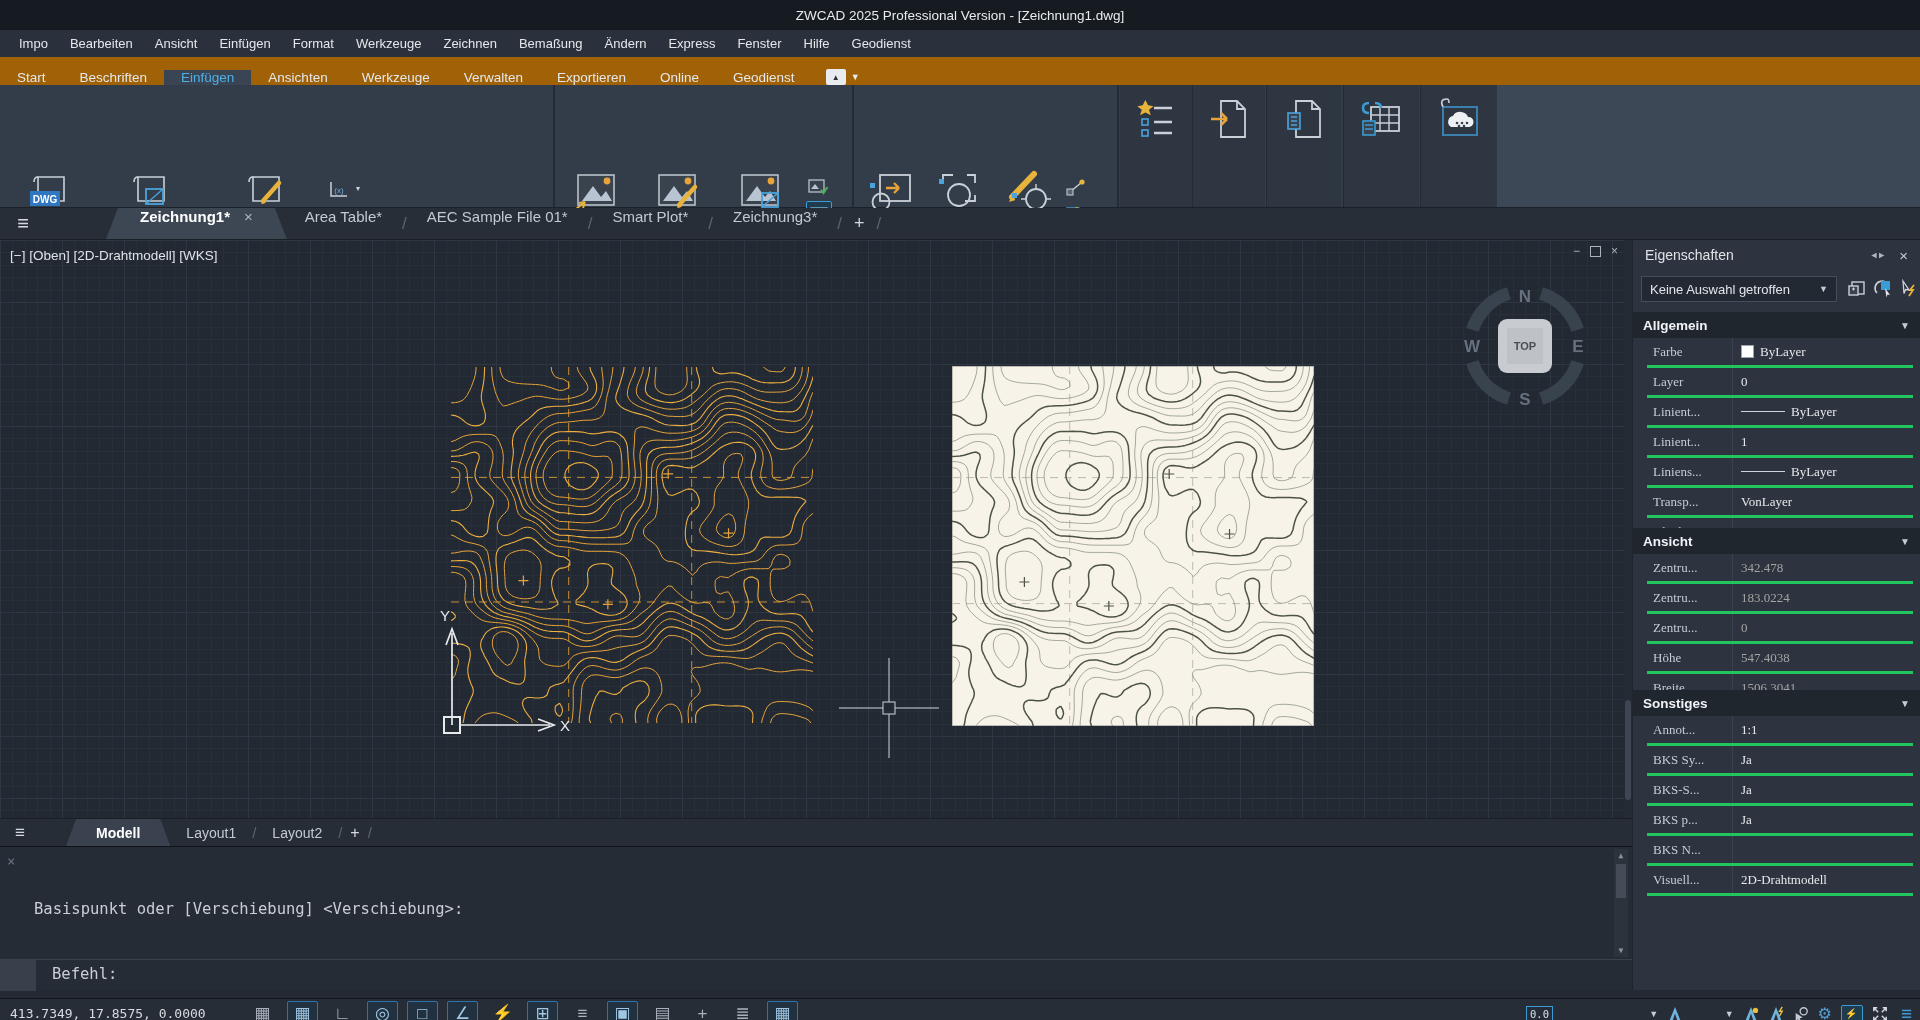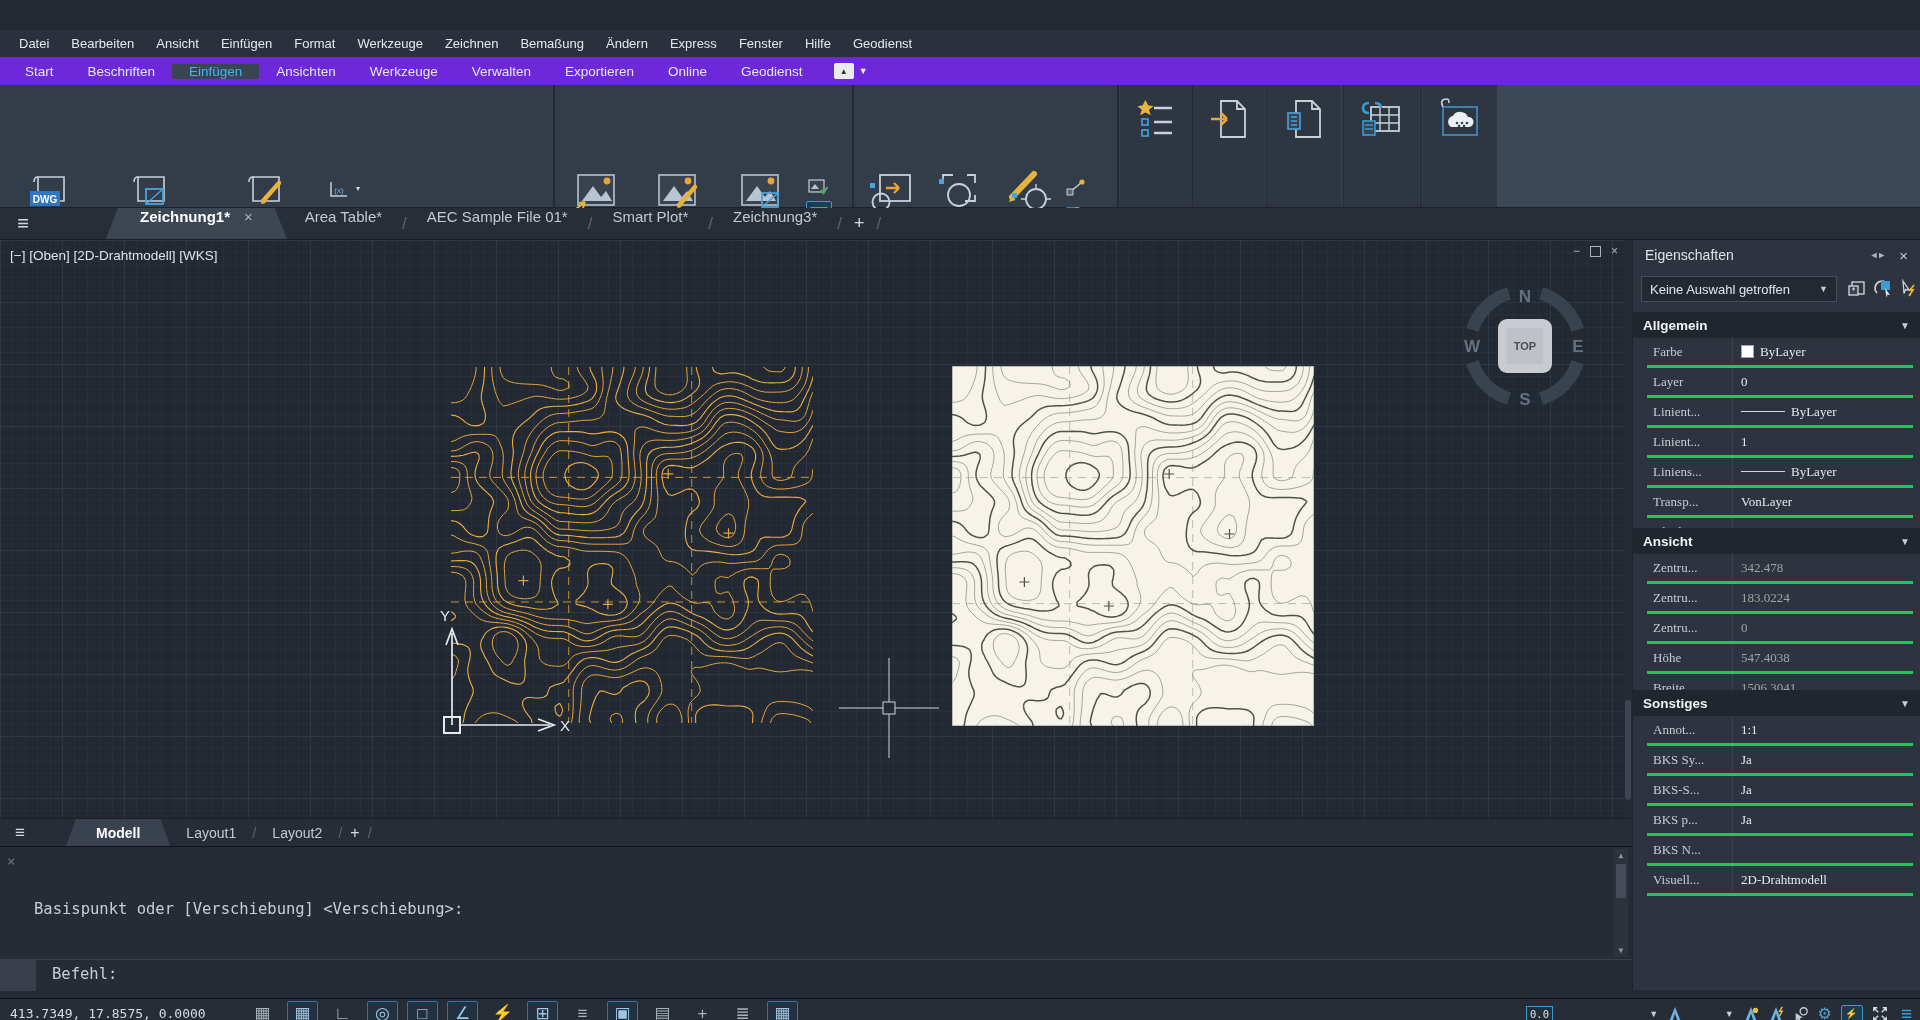--- a/index.html
+++ b/index.html
@@ -10,22 +10,22 @@
   
   .titlebar{position:absolute;left:0;top:0;width:1920px;height:30px;background:#161b22;color:#e8ebee;
     display:flex;align-items:center;justify-content:center;font-size:13.5px;}
 
   
   .menubar{position:absolute;left:0;top:30px;width:1920px;height:27px;background:#2a313c;
     display:flex;align-items:center;padding-left:8px;box-sizing:border-box;}
   .menubar span{color:#e4e8ec;font-size:13px;padding:0 11px;cursor:default;}
 
   
-  .ribbontabs{position:absolute;left:0;top:57px;width:1920px;height:28px;background:#6d28d9;
-    display:flex;align-items:center;padding-left:8px;box-sizing:border-box;}
+  .ribbontabs{position:absolute;left:0;top:57px;width:1920px;height:28px;background:#a16207;
+    display:flex;align-items:flex-end;box-sizing:border-box;}
   .rtab{color:#e4e8ec;font-size:13.5px;padding:0 17px;display:flex;align-items:center;}
   .rtab.active{background:#3a4553;color:#4fb0e8;}
   .rarrows{display:flex;align-items:center;margin-left:14px;gap:5px;}
   .rarrow-box{width:20px;height:16px;background:#e9ecef;color:#2a313c;font-size:8px;display:flex;align-items:center;justify-content:center;border-radius:2px;}
   .rarrow-dn{color:#e9ecef;font-size:9px;}
 
   
   .ribbon{position:absolute;left:0;top:85px;width:1920px;height:123px;background:#333c49;border-bottom:1px solid #1c2129;box-sizing:border-box;}
   .ribbon .tail{position:absolute;left:1497px;top:0;width:423px;height:122px;background:#3d4857;}
   .gsep{position:absolute;top:0;width:2px;height:122px;background:#242b35;}
@@ -129,23 +129,26 @@
   .smenu{color:#3f9ad2;font-size:19px;font-weight:bold;margin-left:4px;}
 
   svg{display:block;}
   svg text{font-family:"Liberation Sans",sans-serif;}
 </style>
 </head>
 <body>
 
 <div id="app">
 
+  <div class="titlebar">
+    <span>ZWCAD 2025 Professional Version - [Zeichnung1.dwg]</span>
+  </div>
 
   <div class="menubar">
-    <span>Datei</span>
+    <span>Impo</span>
     <span>Bearbeiten</span>
     <span>Ansicht</span>
     <span>Einfügen</span>
     <span>Format</span>
     <span>Werkzeuge</span>
     <span>Zeichnen</span>
     <span>Bemaßung</span>
     <span>Ändern</span>
     <span>Express</span>
     <span>Fenster</span>

